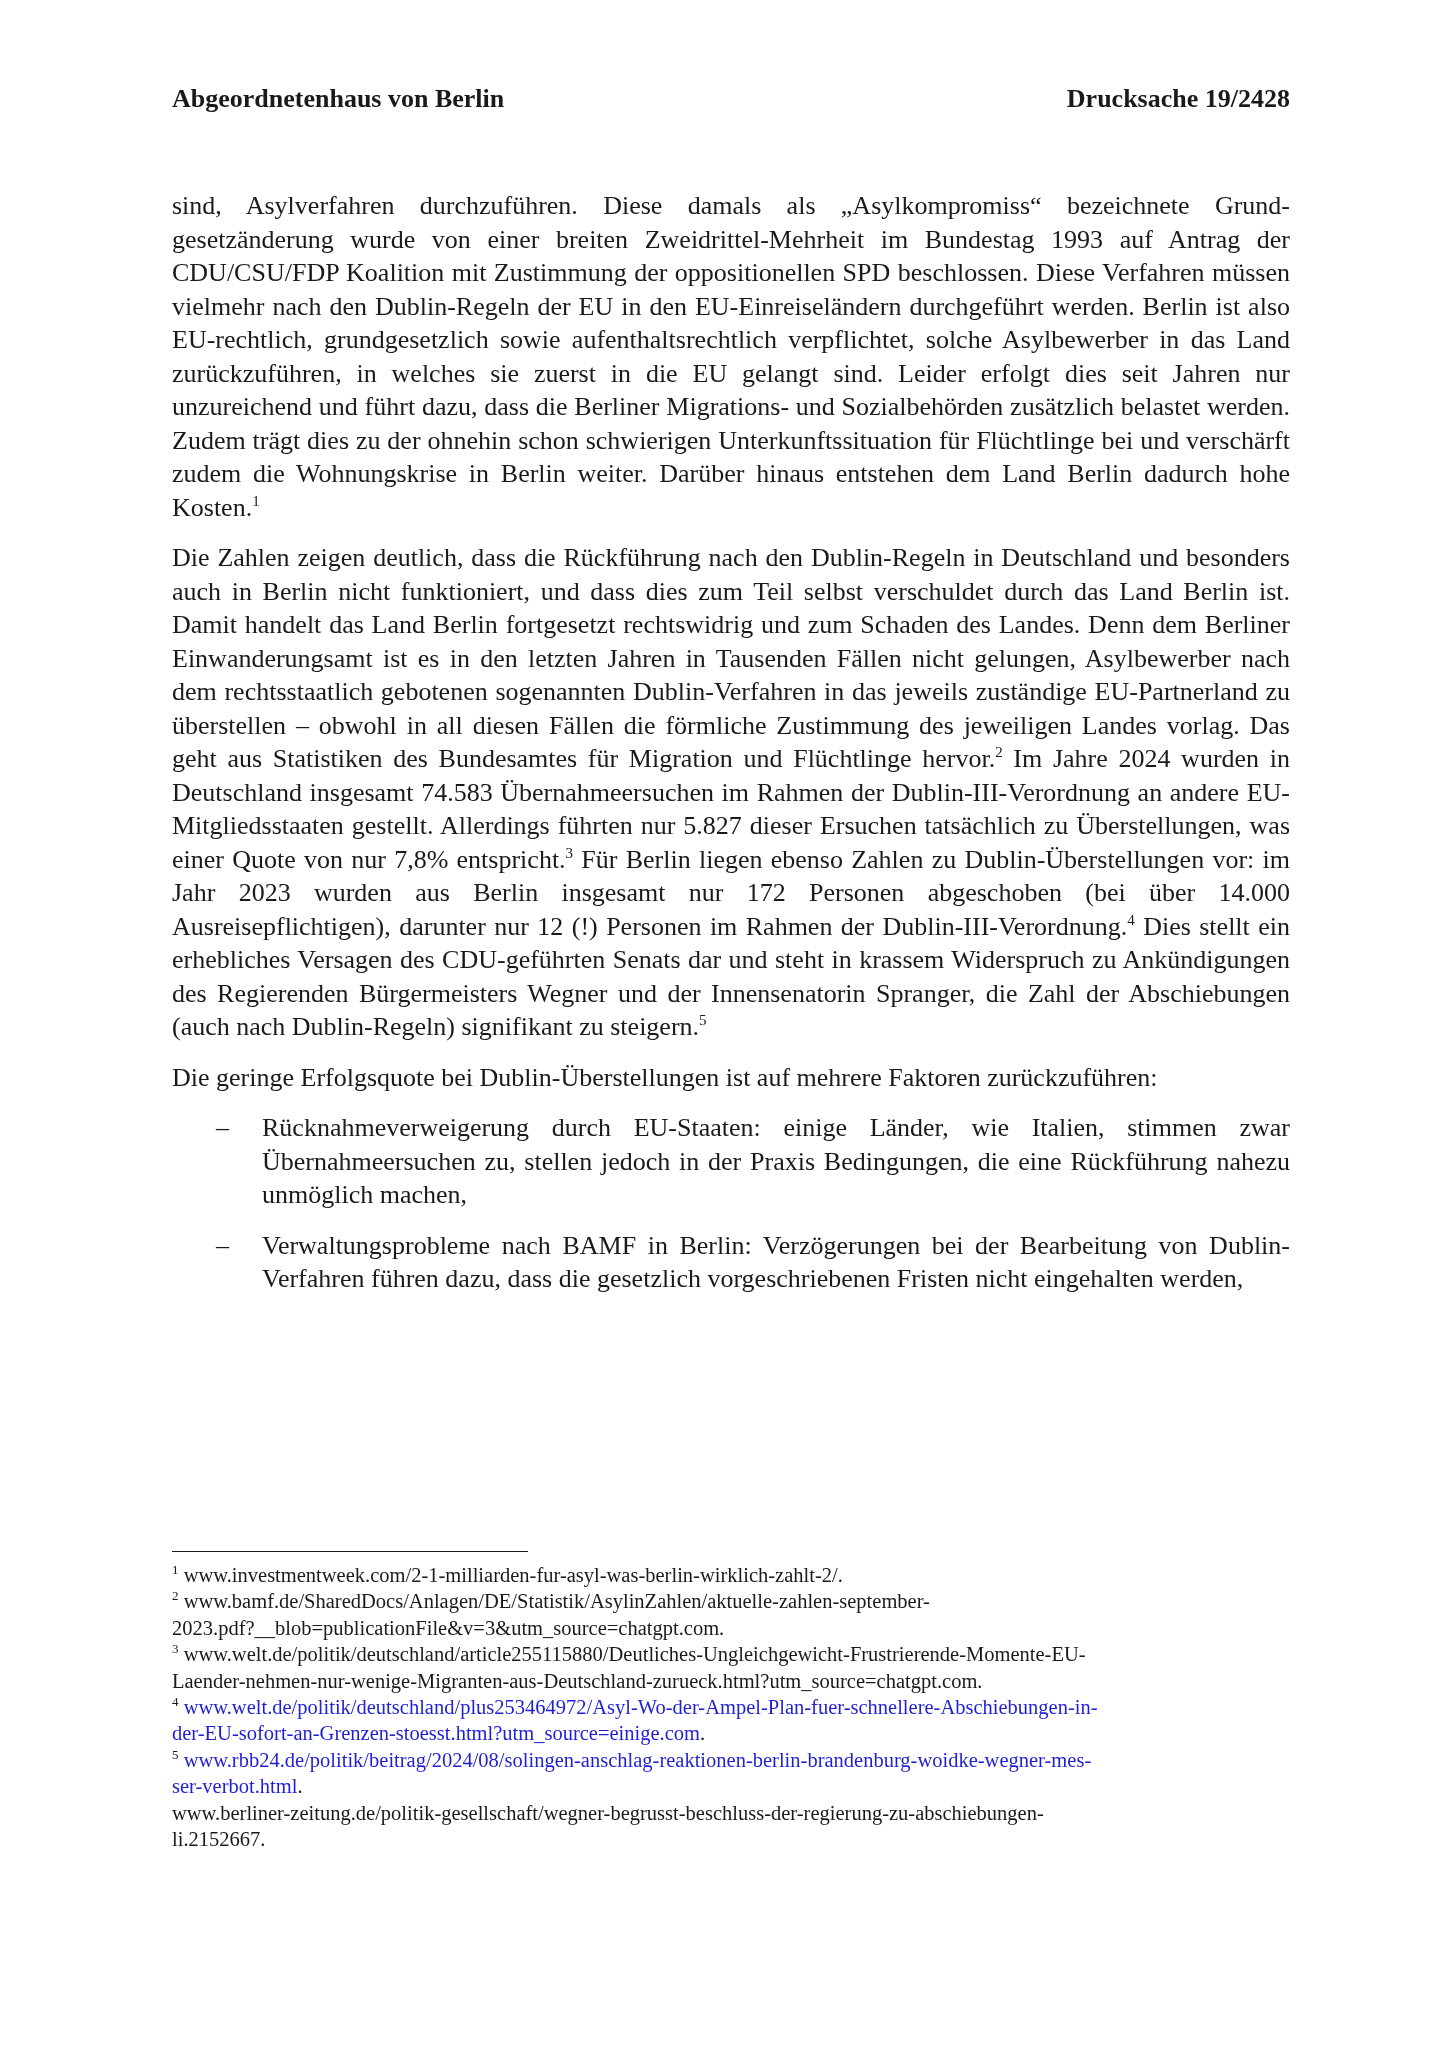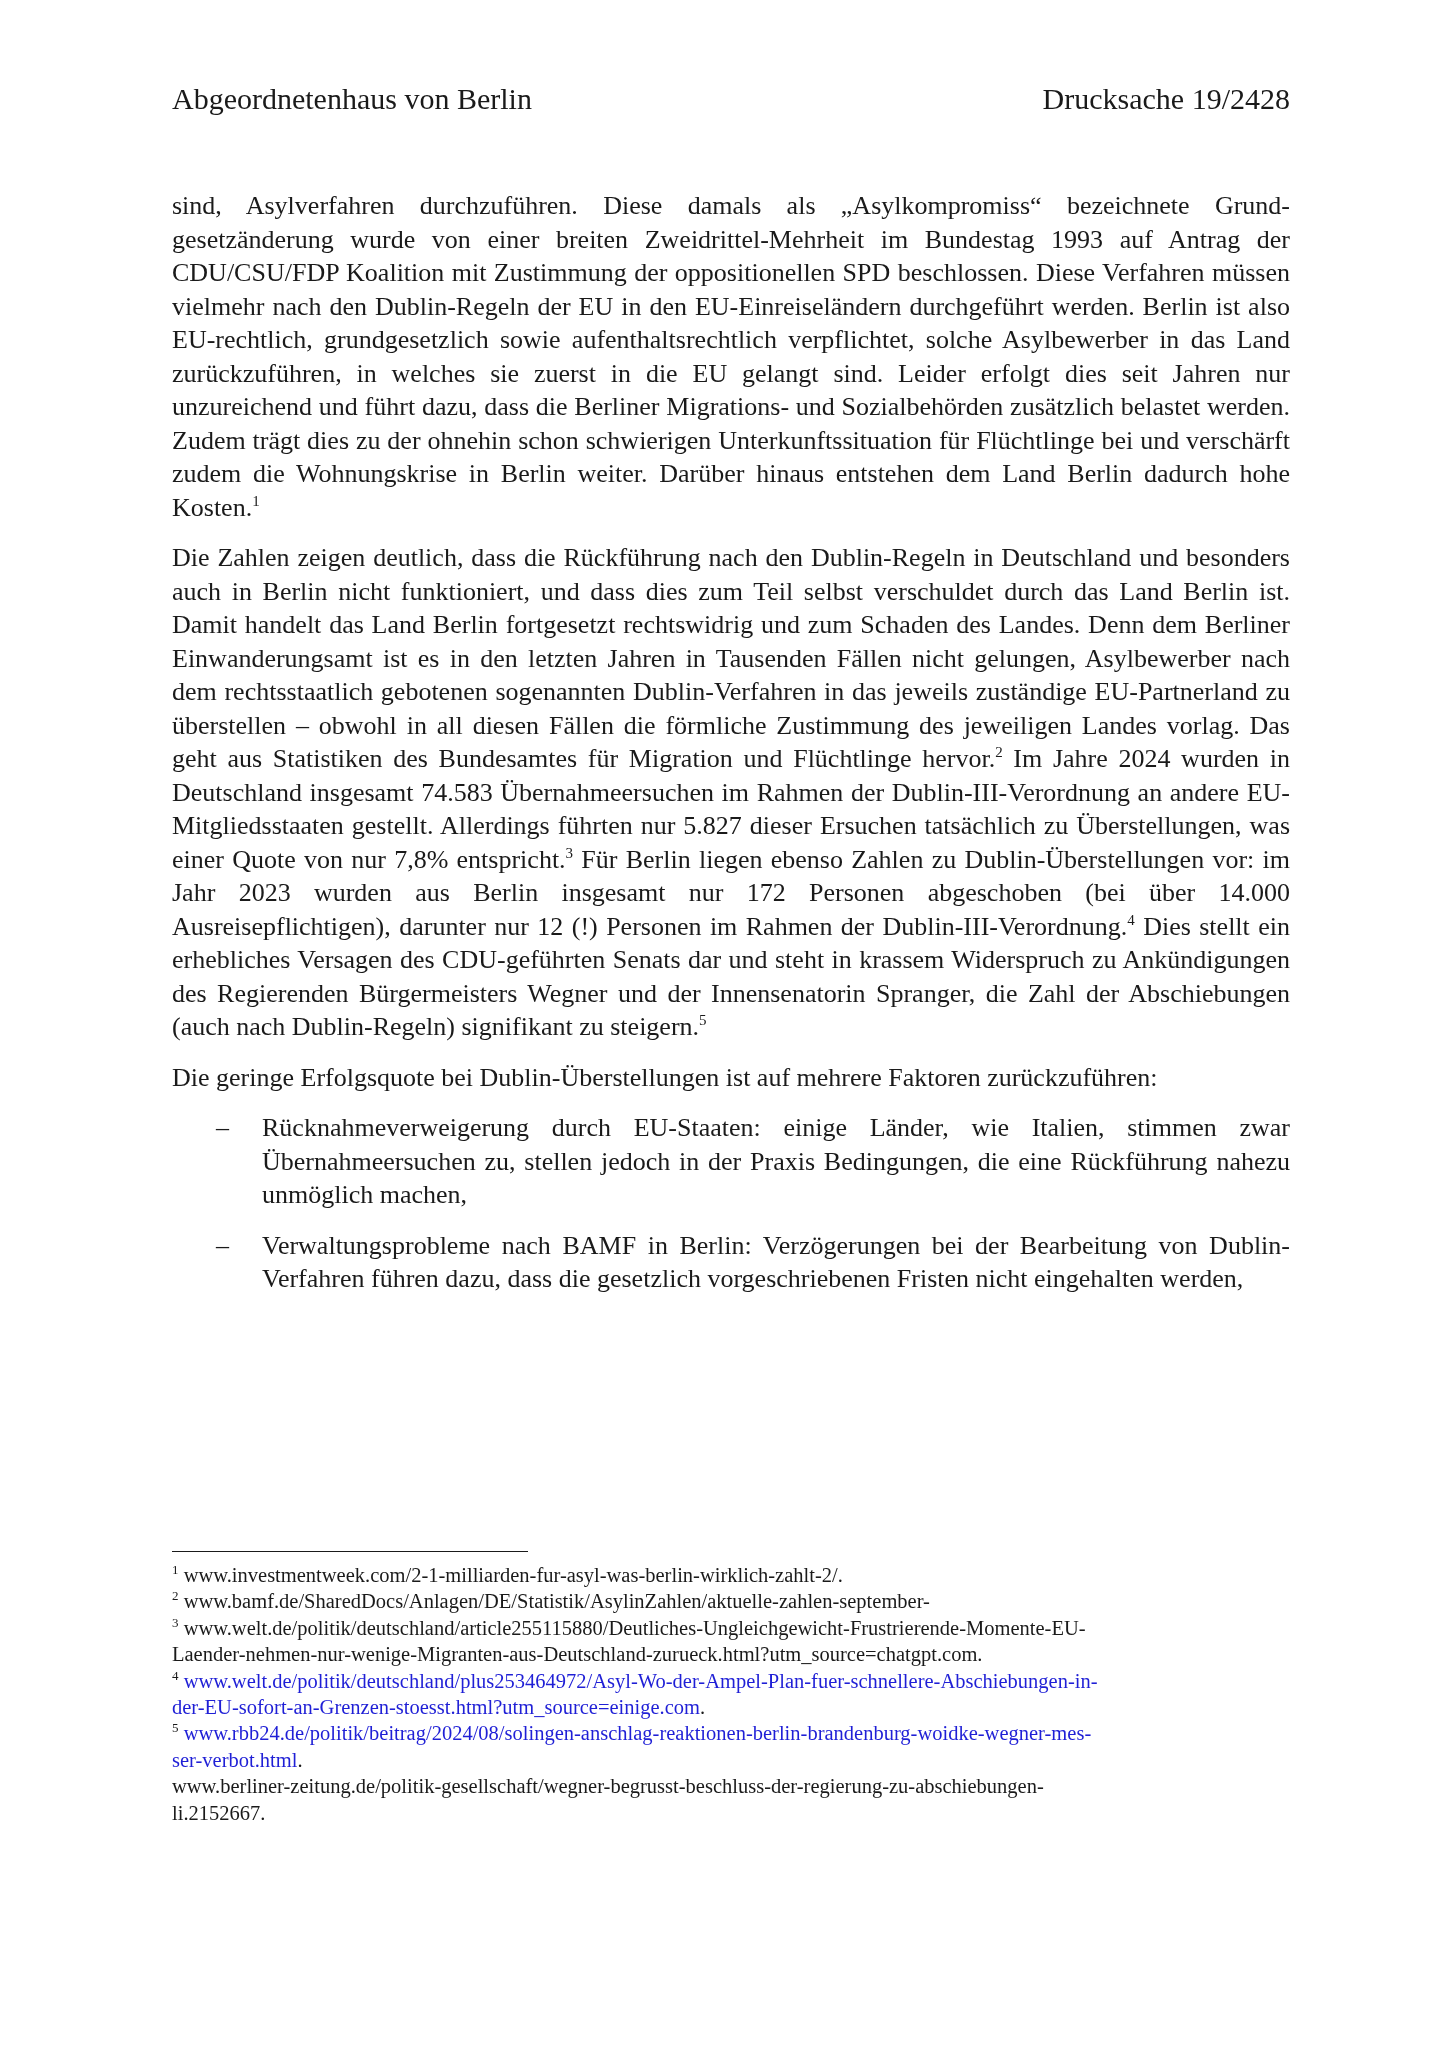--- a/index.html
+++ b/index.html
@@ -14,22 +14,23 @@
     position: absolute;
     left: 172px;
     top: 0;
     width: 1118px;
   }
   .header {
     position: absolute;
     top: 84px;
     left: 0;
     width: 1118px;
-    font-size: 30px;
+    font-size: 26px;
     line-height: 30px;
+    font-weight: bold;
   }
   .header .row { display: flex; justify-content: space-between; }
   .header .left { width: 372px; }
   .header .center { flex: 1; text-align: left; padding-left: 130px; }
   .header .right { text-align: center; }
   .body-text {
     position: absolute;
     top: 189px;
     left: 0;
     width: 1118px;
@@ -97,19 +98,19 @@
       <li>
         <span class="dash">–</span><b>Verwaltungsprobleme nach BAMF in Berlin</b><span>: Verzögerungen bei der Bearbeitung von Dublin-Verfahren führen dazu, dass die gesetzlich vorgeschriebenen Fristen nicht eingehalten werden,</span>
       </li>
     </ul>
   </div>
 
   <div class="footnote-rule"></div>
 
   <div class="footnotes">
     <div><sup>1</sup> <span>www.investmentweek.com/2-1-milliarden-fur-asyl-was-berlin-wirklich-zahlt-2/.</span></div>
-    <div><sup>2</sup> <span>www.bamf.de/SharedDocs/Anlagen/DE/Statistik/AsylinZahlen/aktuelle-zahlen-september-</span><br></div>
+    <div><sup>2</sup> <span>www.bamf.de/SharedDocs/Anlagen/DE/Statistik/AsylinZahlen/aktuelle-zahlen-september-</span><br><span>2023.pdf?__blob=publicationFile&amp;v=3&amp;utm_source=chatgpt.com.</span></div>
     <div><sup>3</sup> <span>www.welt.de/politik/deutschland/article255115880/Deutliches-Ungleichgewicht-Frustrierende-Momente-EU-</span><br><span>Laender-nehmen-nur-wenige-Migranten-aus-Deutschland-zurueck.html?utm_source=chatgpt.com.</span></div>
     <div><sup>4</sup> <a><span>www.welt.de/politik/deutschland/plus253464972/Asyl-Wo-der-Ampel-Plan-fuer-schnellere-Abschiebungen-in-</span><br><span>der-EU-sofort-an-Grenzen-stoesst.html?utm_source=einige.com</span></a><span>.</span></div>
     <div><sup>5</sup> <a><span>www.rbb24.de/politik/beitrag/2024/08/solingen-anschlag-reaktionen-berlin-brandenburg-woidke-wegner-mes-</span><br><span>ser-verbot.html</span></a><span>.</span><br><span>www.berliner-zeitung.de/politik-gesellschaft/wegner-begrusst-beschluss-der-regierung-zu-abschiebungen-</span><br><span>li.2152667.</span></div>
   </div>
 
 </div>
 
 </body></html>

